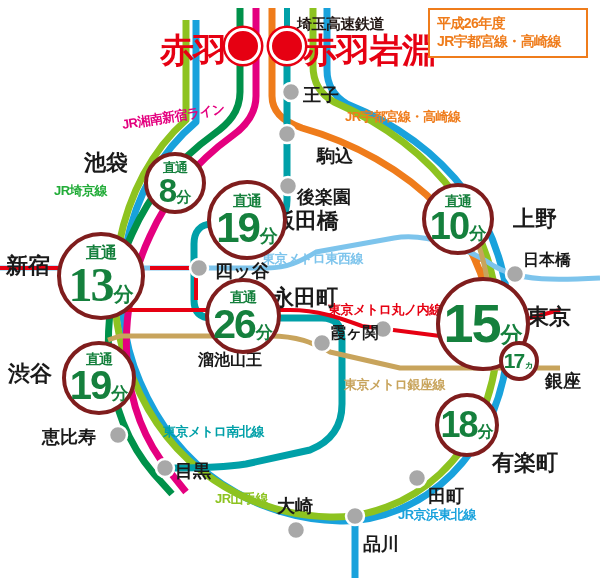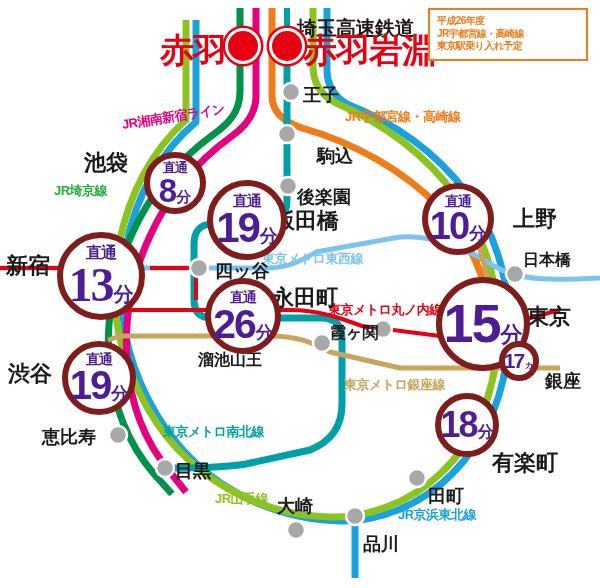--- a/index.html
+++ b/index.html
@@ -46,35 +46,35 @@
   
   .line-label{
     font-family:"Liberation Sans","DejaVu Sans",sans-serif;
     font-size:13px;
     font-weight:700;
     letter-spacing:-0.5px;
   }
   .ll-shonan{color:#e4007f;}
   .ll-saikyo{color:#22ac38;}
   .ll-utsunomiya{color:#ef7c1b;}
-  .ll-saitama{color:#231815;font-family:Liberation Sans, sans-serif;font-size:20px;}
+  .ll-saitama{color:#231815;font-family:Liberation Mono, monospace;font-size:15px;}
   .ll-tozai{color:#7dc4ec;}
   .ll-marunouchi{color:#e60012;}
   .ll-ginza{color:#c8a45c;}
   .ll-nanboku{color:#00a0a8;}
   .ll-yamanote{color:#8dc320;}
   .ll-keihin{color:#19a2dc;}
 
   
   .badge{
     position:absolute;
     border-radius:50%;
     background:#ffffff;
-    border:6px solid #7f1d1d;
-    color:#4c1d95;
+    border:4px solid #7f1d1d;
+    color:#15803d;
     display:flex;
     flex-direction:column;
     align-items:center;
     justify-content:center;
     box-sizing:border-box;
   }
   .badge .chokutsu{
     font-family:"Liberation Sans","DejaVu Sans",sans-serif;
     font-weight:700;
     letter-spacing:-1px;
@@ -107,21 +107,21 @@
     width:160px;
     padding:5px 4px 6px 7px;
     border:2px solid #ef7c1b;
     box-sizing:border-box;
     background:#ffffff;
   }
   #legend-box .lg-line{
     color:#ef7c1b;
     font-family:"Liberation Sans","DejaVu Sans",sans-serif;
     font-weight:700;
-    font-size:10px;
+    font-size:14px;
     line-height:1.25;
     letter-spacing:-0.6px;
     white-space:nowrap;
   }
 </style>
 </head>
 <body>
 
 <div id="map-root">
 
@@ -332,16 +332,15 @@
         <div class="num-wrap">
           <span class="num" style="font-size: 36px;">18</span>
           <span class="fun" style="font-size: 16px;">分</span>
         </div>
       </div>
     </div>
 
   <div id="legend-box">
     <div class="lg-line">平成26年度</div>
     <div class="lg-line">JR宇都宮線・高崎線</div>
-    <div class="lg-line">東京駅乗り入れ予定</div>
   </div>
 
 </div>
 
 </body></html>

